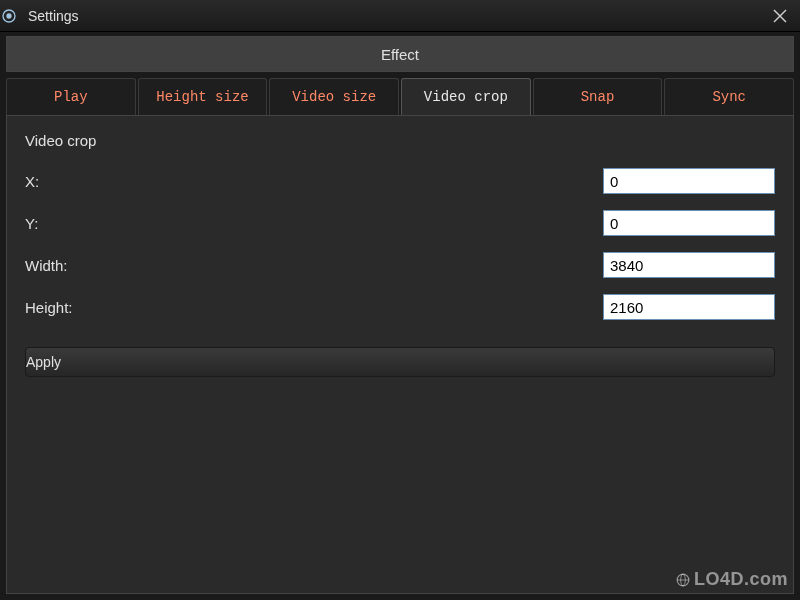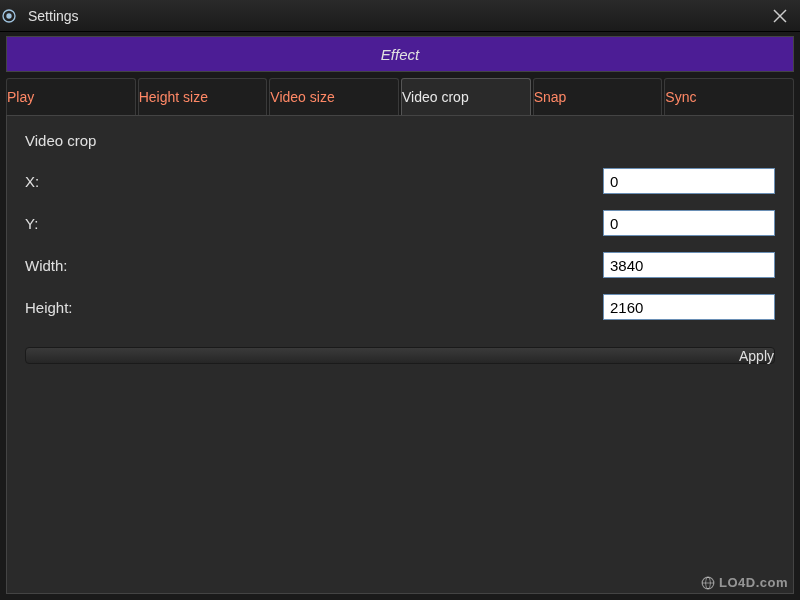--- a/index.html
+++ b/index.html
@@ -74,44 +74,45 @@
       justify-content: center;
       font-size: 15px;
       cursor: pointer;
       border-right: 1px solid #444;
     }
     .main-tab:last-child {
       border-right: none;
     }
     .main-tab.active {
       color: #e0e0e0;
-      background: #4c1d95;
-      font-style: italic;
+      background: #404040;
     }
     .main-tab.inactive {
       color: #ff8866;
     }
     .sub-tabs {
       display: flex;
       height: 38px;
       margin: 6px 6px 0 6px;
       border-bottom: 1px solid #444;
     }
     .sub-tab {
       flex: 1;
       display: flex;
       align-items: center;
+      justify-content: center;
       font-size: 14px;
       cursor: pointer;
       border: 1px solid #3a3a3a;
       border-bottom: none;
       margin-right: 2px;
       color: #ff8866;
       background: #1e1e1e;
       border-radius: 3px 3px 0 0;
+      font-family: Liberation Mono, monospace;
     }
     .sub-tab:last-child {
       margin-right: 0;
     }
     .sub-tab.active {
       color: #e8e8e8;
       background: #2a2a2a;
       border-color: #555;
       position: relative;
       z-index: 1;
@@ -154,37 +155,37 @@
       color: #000;
       font-family: inherit;
     }
     .button-row {
       display: flex;
       gap: 10px;
       margin-top: 26px;
     }
     .action-btn {
       flex: 1;
-      height: 17px;
+      height: 30px;
       background: linear-gradient(to bottom, #3a3a3a, #262626);
       border: 1px solid #1a1a1a;
       border-radius: 4px;
       color: #e0e0e0;
       font-size: 14px;
       cursor: pointer;
       display: flex;
       align-items: center;
-      justify-content: flex-end;
+      justify-content: flex-start;
     }
     .watermark {
       position: absolute;
       bottom: 10px;
       right: 12px;
       color: rgba(255,255,255,0.5);
-      font-size: 13px;
+      font-size: 18px;
       font-weight: bold;
       letter-spacing: 0.5px;
       display: flex;
       align-items: center;
       gap: 4px;
     }
     .watermark-icon {
       width: 14px;
       height: 14px;
     }

